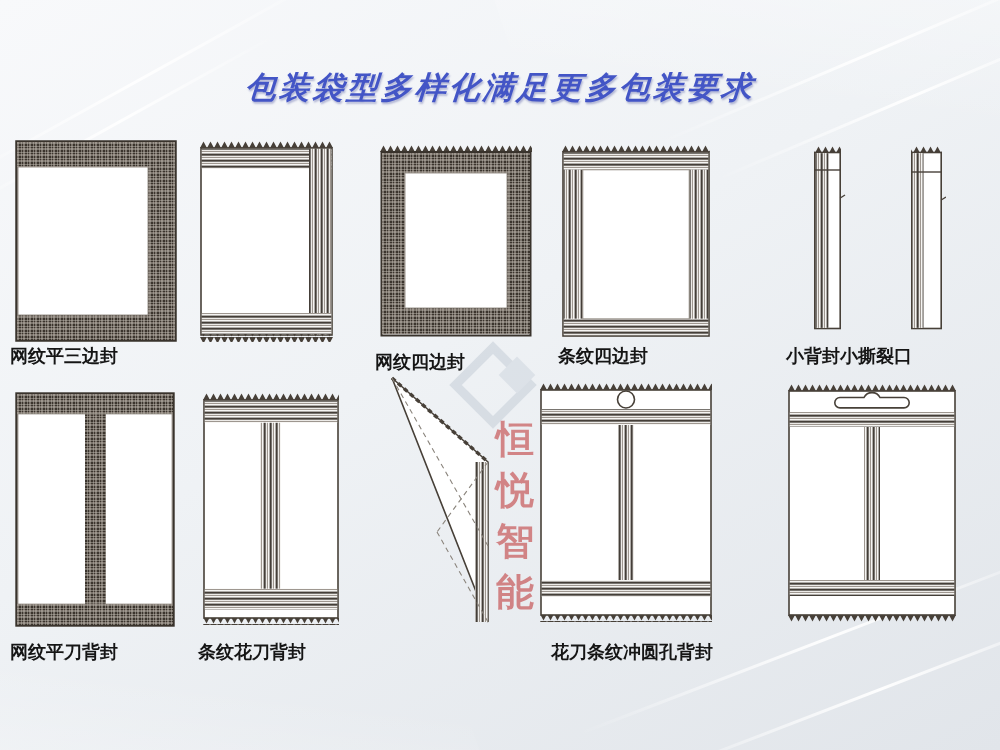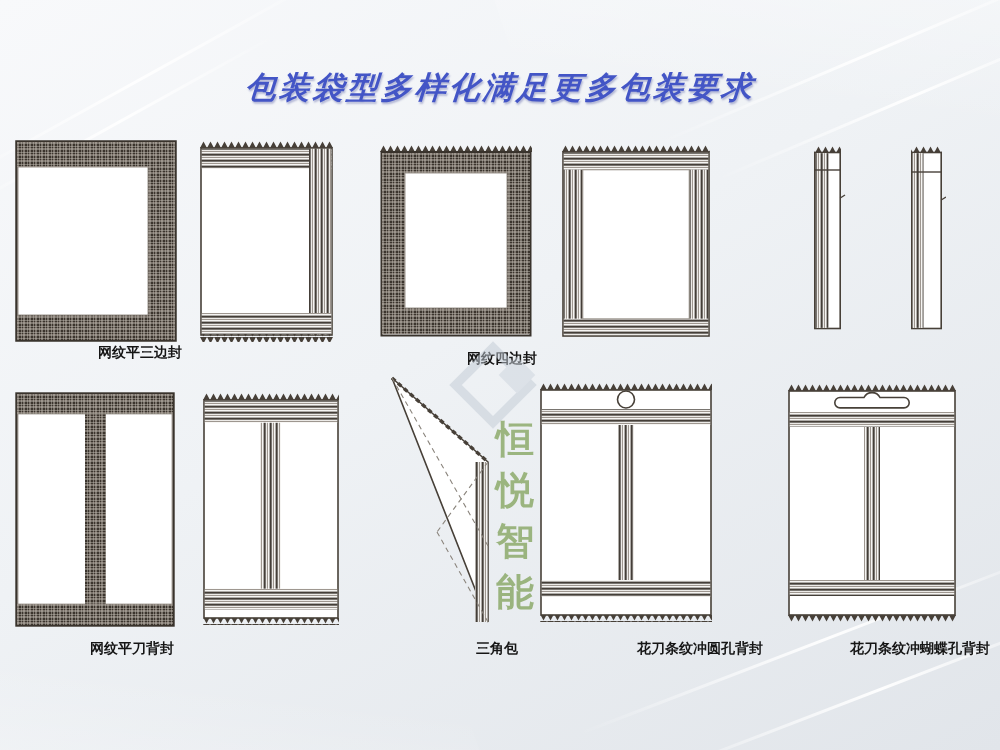--- a/index.html
+++ b/index.html
@@ -19,30 +19,30 @@
   .s4{top:96px;left:700px;width:420px;transform:rotate(-23deg);}
   .s5{top:636px;left:560px;width:540px;transform:rotate(-21deg);}
   .s6{top:688px;left:630px;width:500px;transform:rotate(-21deg);}
   
   .title{position:absolute;top:46px;left:0;width:100%;text-align:center;z-index:3;
     font-size:31px;font-weight:bold;font-style:italic;color:#4355c6;letter-spacing:3px;
     text-shadow:1px 2px 2px rgba(56,66,150,.35);transform:skewX(-4deg);}
   
   .bag{position:absolute;margin:0;z-index:2;}
   .bag svg{display:block;width:100%;height:100%;}
-  .bag-label{position:absolute;z-index:2;text-align:right;font-size:14px;font-weight:bold;
+  .bag-label{position:absolute;z-index:2;text-align:left;font-size:18px;font-weight:bold;
     color:#151515;white-space:nowrap;font-family:Liberation Serif, serif;}
   
   .watermark{position:absolute;z-index:6;opacity:.5;pointer-events:none;}
   .wm-logo{position:absolute;left:462px;top:354px;width:44px;height:44px;
     border:9px solid #c2cbd5;transform:rotate(45deg);}
   .wm-logo-inner{position:absolute;left:504px;top:362px;width:26px;height:26px;
     background:#ccd4dd;transform:rotate(45deg);}
   .wm-text{position:absolute;left:496px;top:414px;font-size:38px;font-weight:bold;
-    color:#4d7c0f;letter-spacing:5px;}
+    color:#b91c1c;letter-spacing:5px;}
 </style>
 </head>
 <body>
 
 <div class="canvas">
 
   <div class="bg">
     <div class="wedge-tr"></div>
     <div class="wedge-bl"></div>
     <div class="streak s1"></div>
@@ -195,25 +195,26 @@
       <rect x="1.8" y="28" width="164.4" height="15" fill="url(#hstripe)"></rect>
       <path d="M52 13.5 h24 a9 9 0 0 1 16 0 h24 a5.2 5.2 0 0 1 0 10.4 h-64 a5.2 5.2 0 0 1 0 -10.4 z" fill="#ffffff" stroke="#474038" stroke-width="1.6"></path>
       <rect x="76" y="43" width="16" height="153" fill="url(#vstripe)"></rect>
       <rect x="1.8" y="196" width="164.4" height="16" fill="url(#hstripe)"></rect>
       <rect x="0" y="231" width="168" height="7" fill="url(#serrd)"></rect>
     </svg>
   </figure>
 
   <div class="bag-label" style="left:10px;top:344px;width:172px">网纹平三边封</div>
   <div class="bag-label" style="left:375px;top:350px;width:162px">网纹四边封</div>
-
-  <div class="bag-label" style="left:2px;top:640px;width:172px">网纹平刀背封</div>
-  <div class="bag-label" style="left:368px;top:640px;width:150px">三角包</div>
+  <div class="bag-label" style="left:558px;top:344px;width:156px">条纹四边封</div>
+  <div class="bag-label" style="left:786px;top:344px;width:185px">小背封小撕裂口</div>
+
+  <div class="bag-label" style="left:10px;top:640px;width:172px">网纹平刀背封</div>
+  <div class="bag-label" style="left:198px;top:640px;width:150px">条纹花刀背封</div>
   <div class="bag-label" style="left:551px;top:640px;width:212px">花刀条纹冲圆孔背封</div>
-  <div class="bag-label" style="left:748px;top:640px;width:242px">花刀条纹冲蝴蝶孔背封</div>
 
   <div class="watermark">
     <div class="wm-logo"></div>
     <div class="wm-logo-inner"></div>
     <div class="wm-text">恒悦智能</div>
   </div>
 
 </div>
 
 </body></html>

